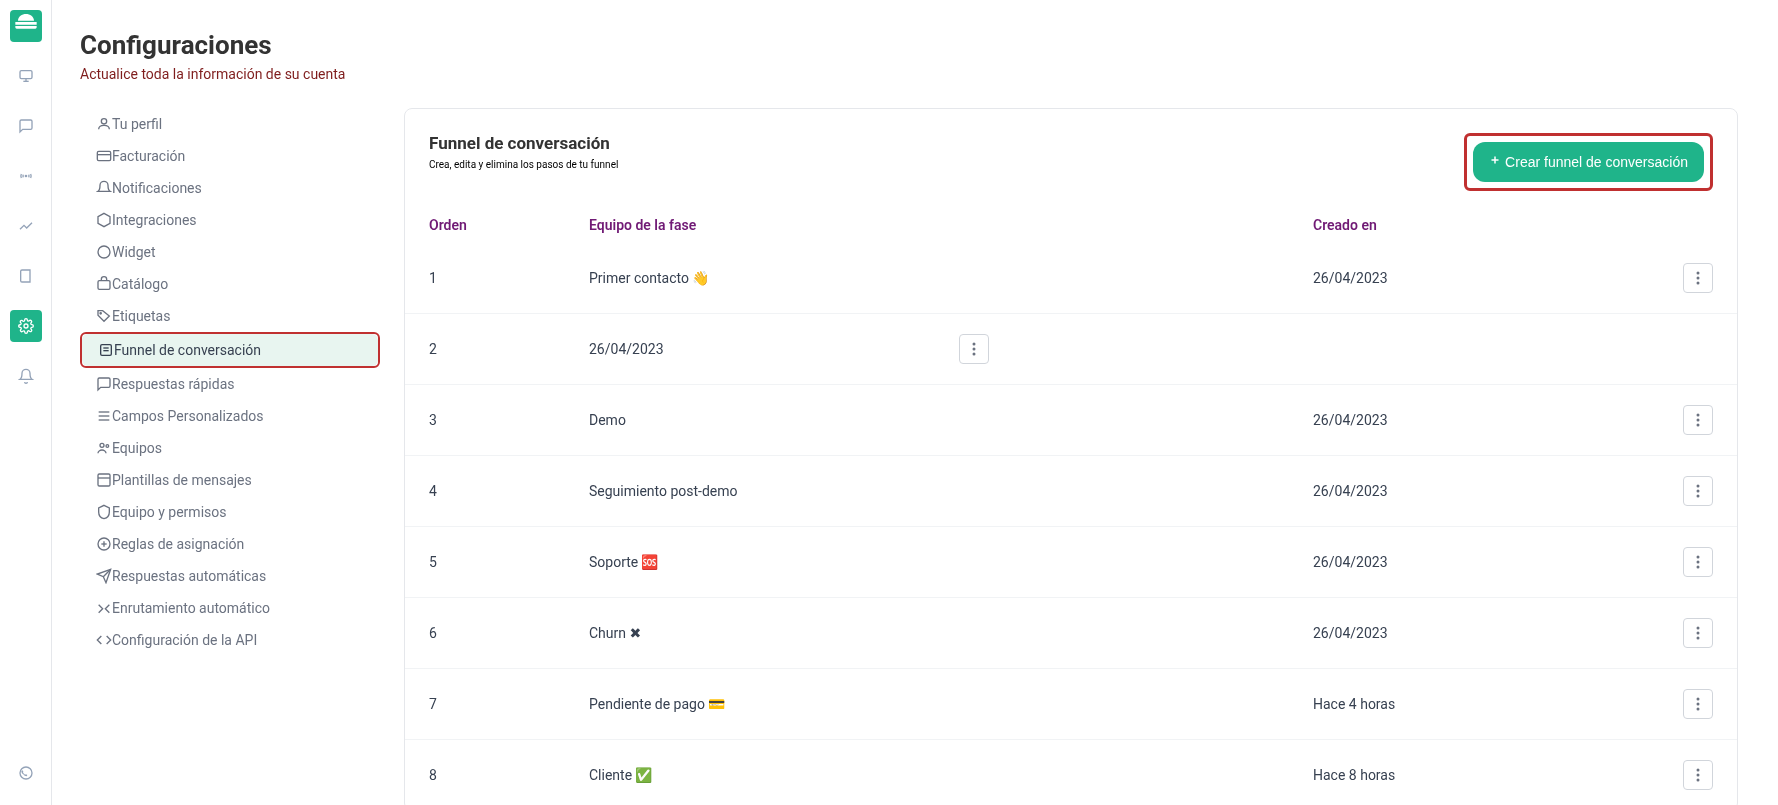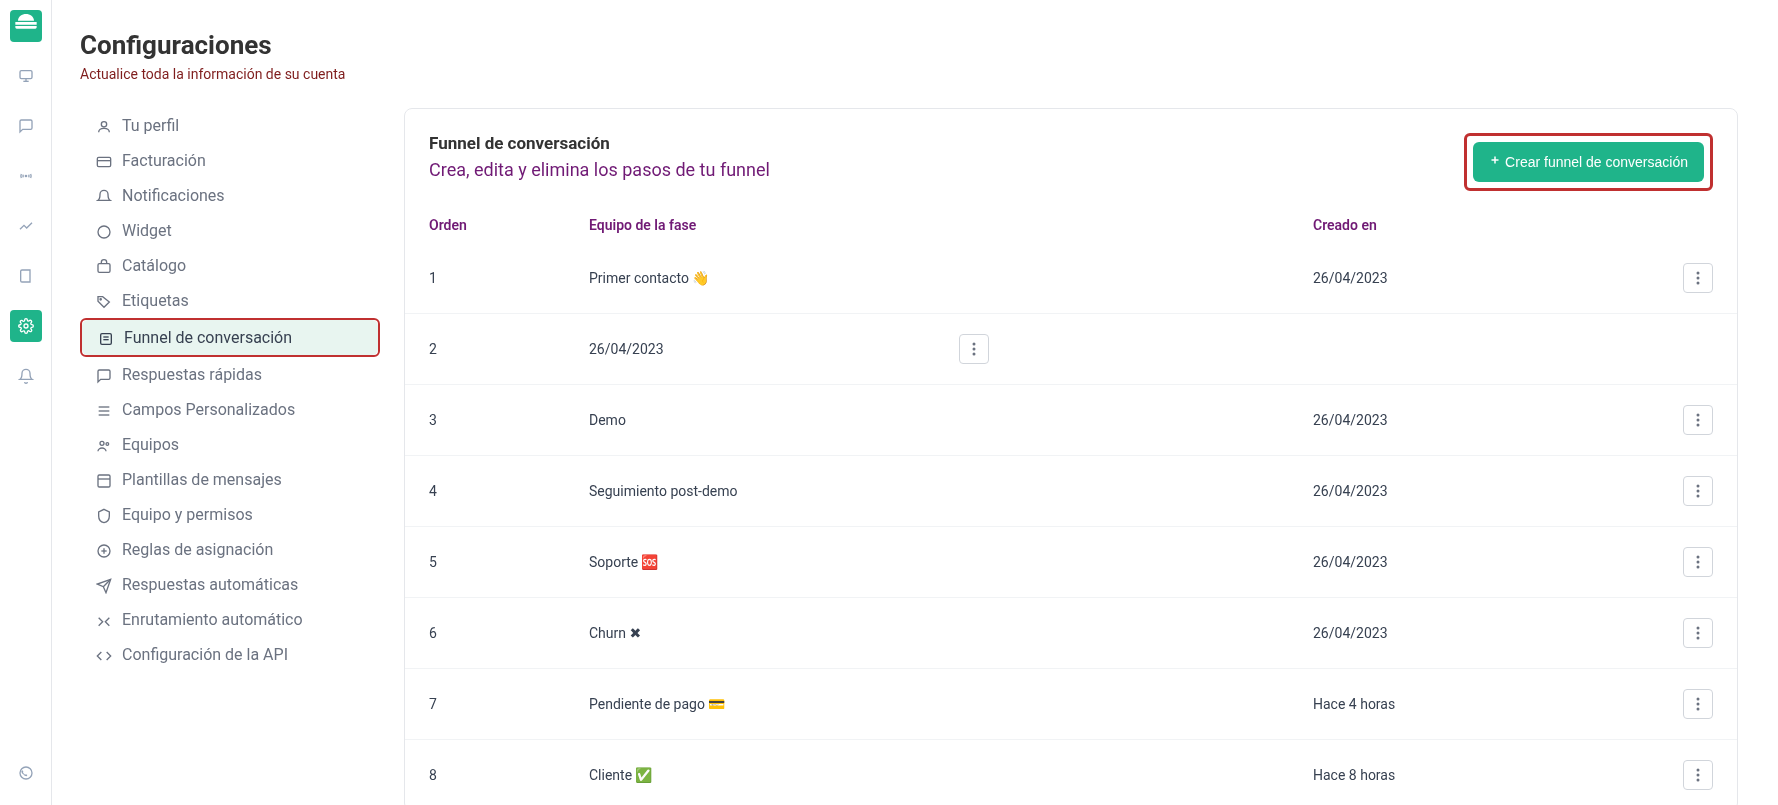--- a/index.html
+++ b/index.html
@@ -17,33 +17,33 @@
 
 .main { flex: 1; padding: 30px 40px 20px 28px; overflow: auto; }
 
 .page-title { font-size: 26px; font-weight: 700; margin-bottom: 6px; }
 .page-subtitle { font-size: 14px; color: #7f1d1d; margin-bottom: 26px; }
 
 .content-row { display: flex; gap: 24px; align-items: flex-start; }
 
 
 .settings-nav { width: 300px; flex-shrink: 0; }
-.nav-item { display: flex; align-items: flex-end; gap: 10px; padding: 8px 16px; font-size: 16px; color: #6b7280; cursor: pointer; border-radius: 6px; }
+.nav-item { display: flex; align-items: flex-start; padding: 8px 16px; font-size: 14px; color: #6b7280; cursor: pointer; border-radius: 6px; }
 .nav-item.active { background: #e8f5f0; color: #374151; }
 .nav-item svg { width: 16px; height: 16px; flex-shrink: 0; }
 .nav-highlight { border: 2px solid #c03030; border-radius: 6px; }
 
 
 .panel { flex: 1; border: 1px solid #e5e7eb; border-radius: 8px; }
 .panel-header { display: flex; justify-content: space-between; align-items: flex-start; padding: 24px 24px 16px 24px; }
 .panel-title { font-size: 17px; font-weight: 700; margin-bottom: 6px; }
-.panel-subtitle { font-size: 18px; color: #701a75; }
+.panel-subtitle { font-size: 10px; color: #000000; }
 
 .btn-highlight { border: 3px solid #c03030; border-radius: 6px; padding: 6px; }
-.create-btn { background: #1fb48a; color: #fff; border: none; border-radius: 6px; padding: 12px 16px; font-size: 14px; display: flex; align-items: flex-start; gap: 4px; cursor: pointer; }
+.create-btn { background: #1fb48a; color: #fff; border: none; border-radius: 12px; padding: 12px 16px; font-size: 14px; display: flex; align-items: flex-start; gap: 4px; cursor: pointer; }
 .create-btn svg { width: 12px; height: 12px; }
 
 .table-head { display: flex; padding: 10px 24px; font-size: 14px; font-weight: 600; color: #701a75; }
 .col-order { width: 160px; flex-shrink: 0; }
 .col-name { flex: 1; }
 .col-created { width: 340px; flex-shrink: 0; }
 .col-actions { width: 60px; flex-shrink: 0; display: flex; justify-content: flex-end; }
 
 .table-row { display: flex; align-items: center; padding: 20px 24px; border-top: 1px solid #f1f3f5; font-size: 14px; color: #374151; }
 .table-row:first-of-type { border-top: none; }
@@ -130,20 +130,26 @@
               <rect x="2" y="5" width="20" height="14" rx="2"></rect>
               <line x1="2" y1="10" x2="22" y2="10"></line>
             </svg>
           <span>Facturación</span>
         </div>
         <div class="nav-item">
           <svg viewBox="0 0 24 24" fill="none" stroke="currentColor" stroke-width="2">
               <path d="M6 8a6 6 0 0 1 12 0c0 7 3 9 3 9H3s3-2 3-9"></path>
             </svg>
           <span>Notificaciones</span>
+        </div>
+        <div class="nav-item">
+          <svg viewBox="0 0 24 24" fill="none" stroke="currentColor" stroke-width="2">
+              <path d="M12 2l9 5v10l-9 5-9-5V7z"></path>
+            </svg>
+          <span>Integraciones</span>
         </div>
         <div class="nav-item">
           <svg viewBox="0 0 24 24" fill="none" stroke="currentColor" stroke-width="2">
               <circle cx="12" cy="12" r="9"></circle>
             </svg>
           <span>Widget</span>
         </div>
         <div class="nav-item">
           <svg viewBox="0 0 24 24" fill="none" stroke="currentColor" stroke-width="2">
               <rect x="3" y="7" width="18" height="13" rx="2"></rect>

